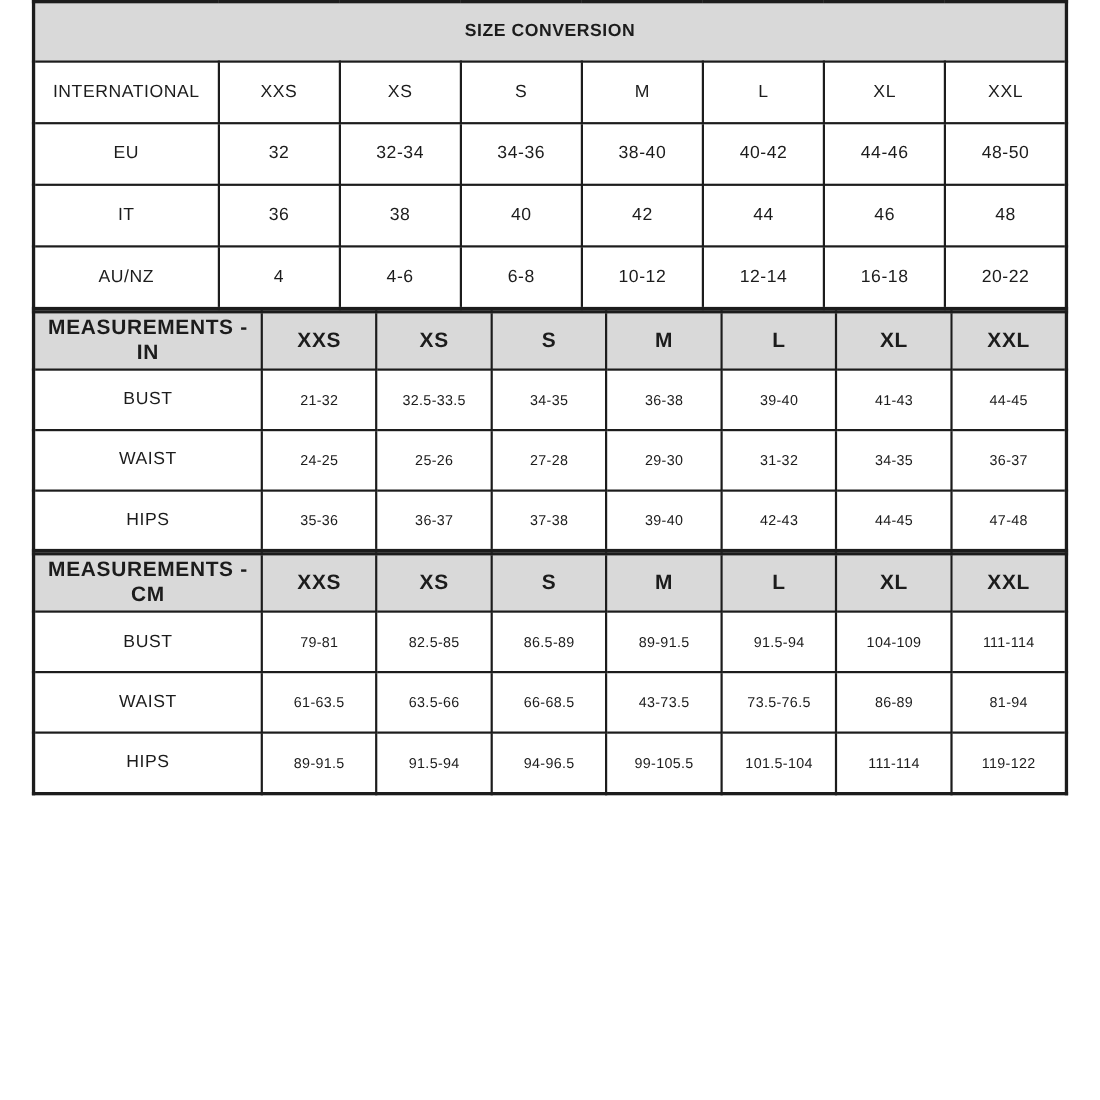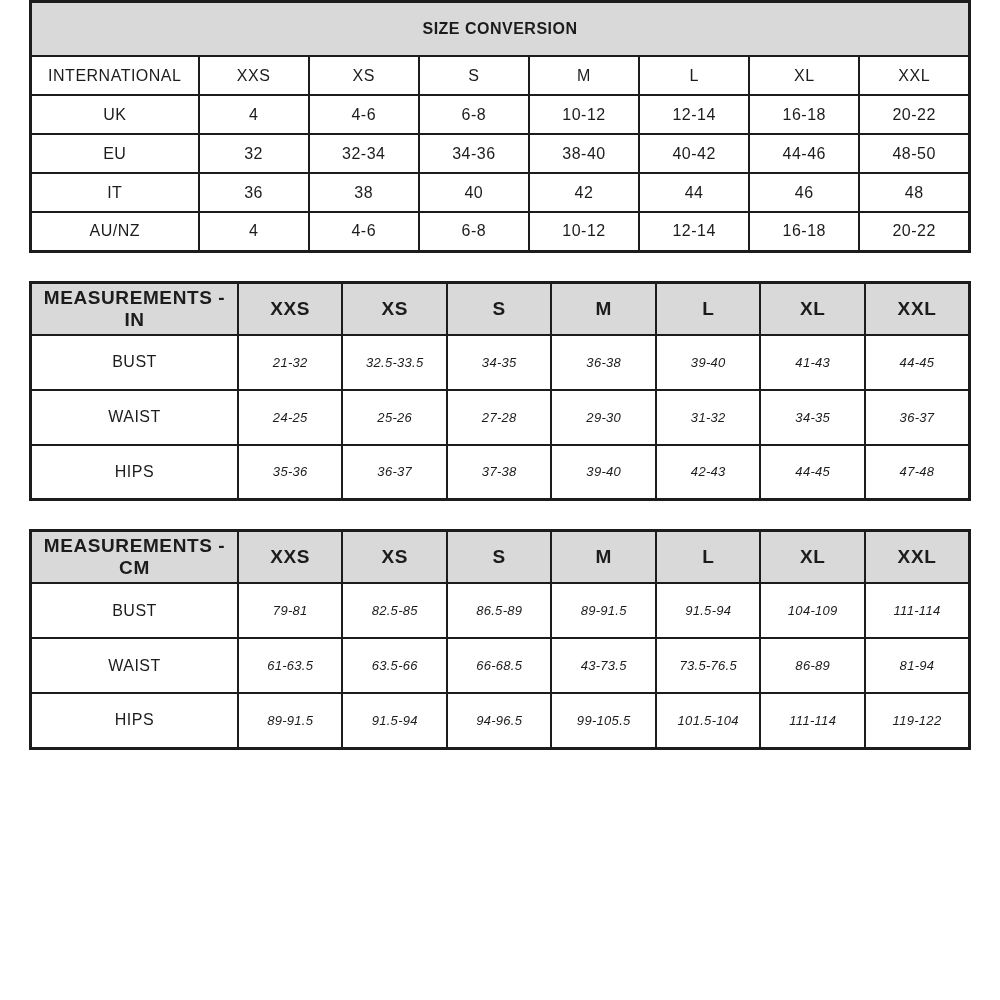--- a/index.html
+++ b/index.html
@@ -23,51 +23,51 @@
     letter-spacing: 1px;
     margin: 0;
     padding: 15px 0 11px 0;
     color: var(--text, #1c1c1c);
   }
   table.sheet {
     width: 100%;
     border-collapse: collapse;
     table-layout: fixed;
     border: 3px solid var(--border, #1c1c1c);
-    margin-bottom: 28px;
+    margin-bottom: 0;
   }
   table.sheet td {
     border: 2px solid var(--border, #1c1c1c);
     text-align: center;
     vertical-align: middle;
     padding: 0 2px;
     overflow: hidden;
   }
   
   tr.banner-row td {
     height: 52px;
     background: var(--header-bg, #d9d9d9);
     font-weight: 700;
     font-size: 16px;
     letter-spacing: 0.8px;
   }
   
-  #tbl-size tr.data-row { height: 39px; padding-left: 45px; }
+  #tbl-size tr.data-row { height: 56px; padding-left: 45px; }
   #tbl-size td { font-size: 16px; letter-spacing: 0.5px; }
   
   table.meas tr.head-row td {
     height: 50px;
     background: var(--header-bg, #d9d9d9);
     font-weight: 700;
     font-size: 19px;
     letter-spacing: 0.6px;
   }
   table.meas tr.data-row { height: 55px; }
   table.meas td.label-cell { font-size: 16px; letter-spacing: 0.5px; }
-  table.meas td.value-cell { font-size: 13px; letter-spacing: 0.3px; font-style: italic; }
+  table.meas td.value-cell { font-size: 13px; letter-spacing: 0.3px; }
 </style>
 </head>
 <body>
 
 <div class="page">
 
 
   <table class="sheet" id="tbl-size">
     <colgroup>
       <col style="width:17.9%">
@@ -85,30 +85,20 @@
         </tr>
         <tr class="data-row">
           <td class="label-cell">INTERNATIONAL</td>
           <td class="value-cell">XXS</td>
           <td class="value-cell">XS</td>
           <td class="value-cell">S</td>
           <td class="value-cell">M</td>
           <td class="value-cell">L</td>
           <td class="value-cell">XL</td>
           <td class="value-cell">XXL</td>
-        </tr>
-        <tr class="data-row">
-          <td class="label-cell">UK</td>
-          <td class="value-cell">4</td>
-          <td class="value-cell">4-6</td>
-          <td class="value-cell">6-8</td>
-          <td class="value-cell">10-12</td>
-          <td class="value-cell">12-14</td>
-          <td class="value-cell">16-18</td>
-          <td class="value-cell">20-22</td>
         </tr>
         <tr class="data-row">
           <td class="label-cell">EU</td>
           <td class="value-cell">32</td>
           <td class="value-cell">32-34</td>
           <td class="value-cell">34-36</td>
           <td class="value-cell">38-40</td>
           <td class="value-cell">40-42</td>
           <td class="value-cell">44-46</td>
           <td class="value-cell">48-50</td>

